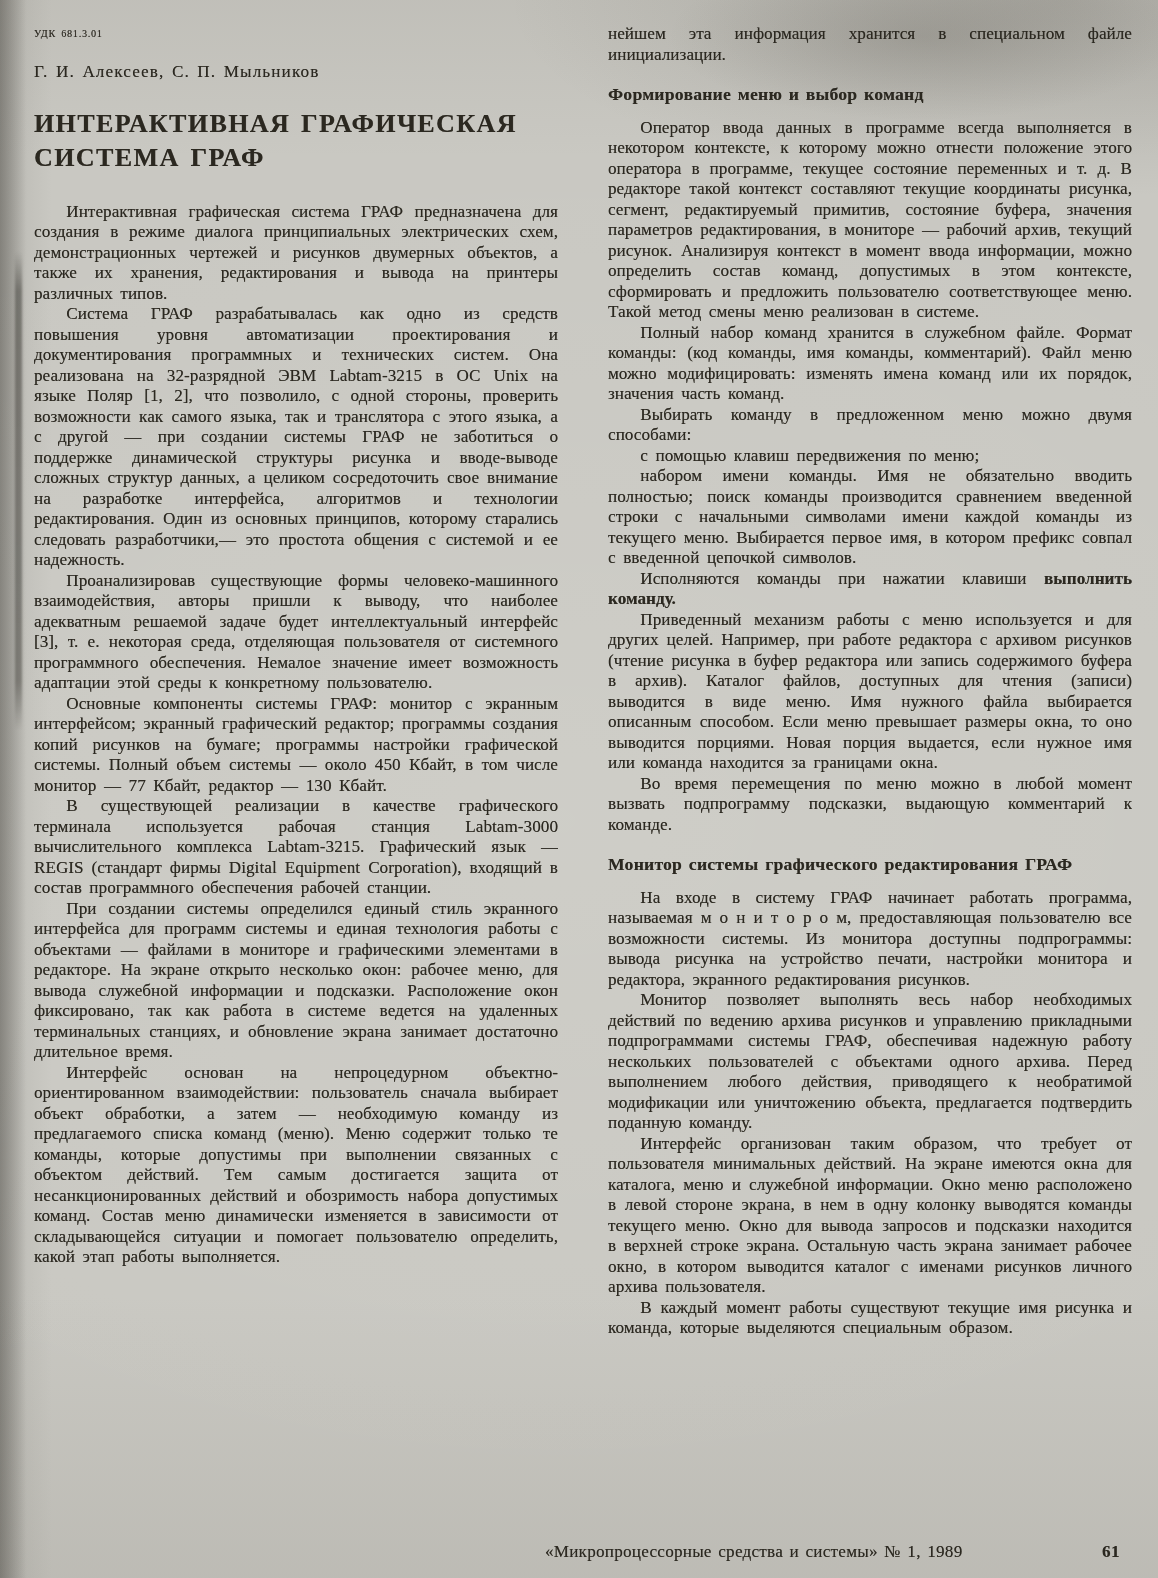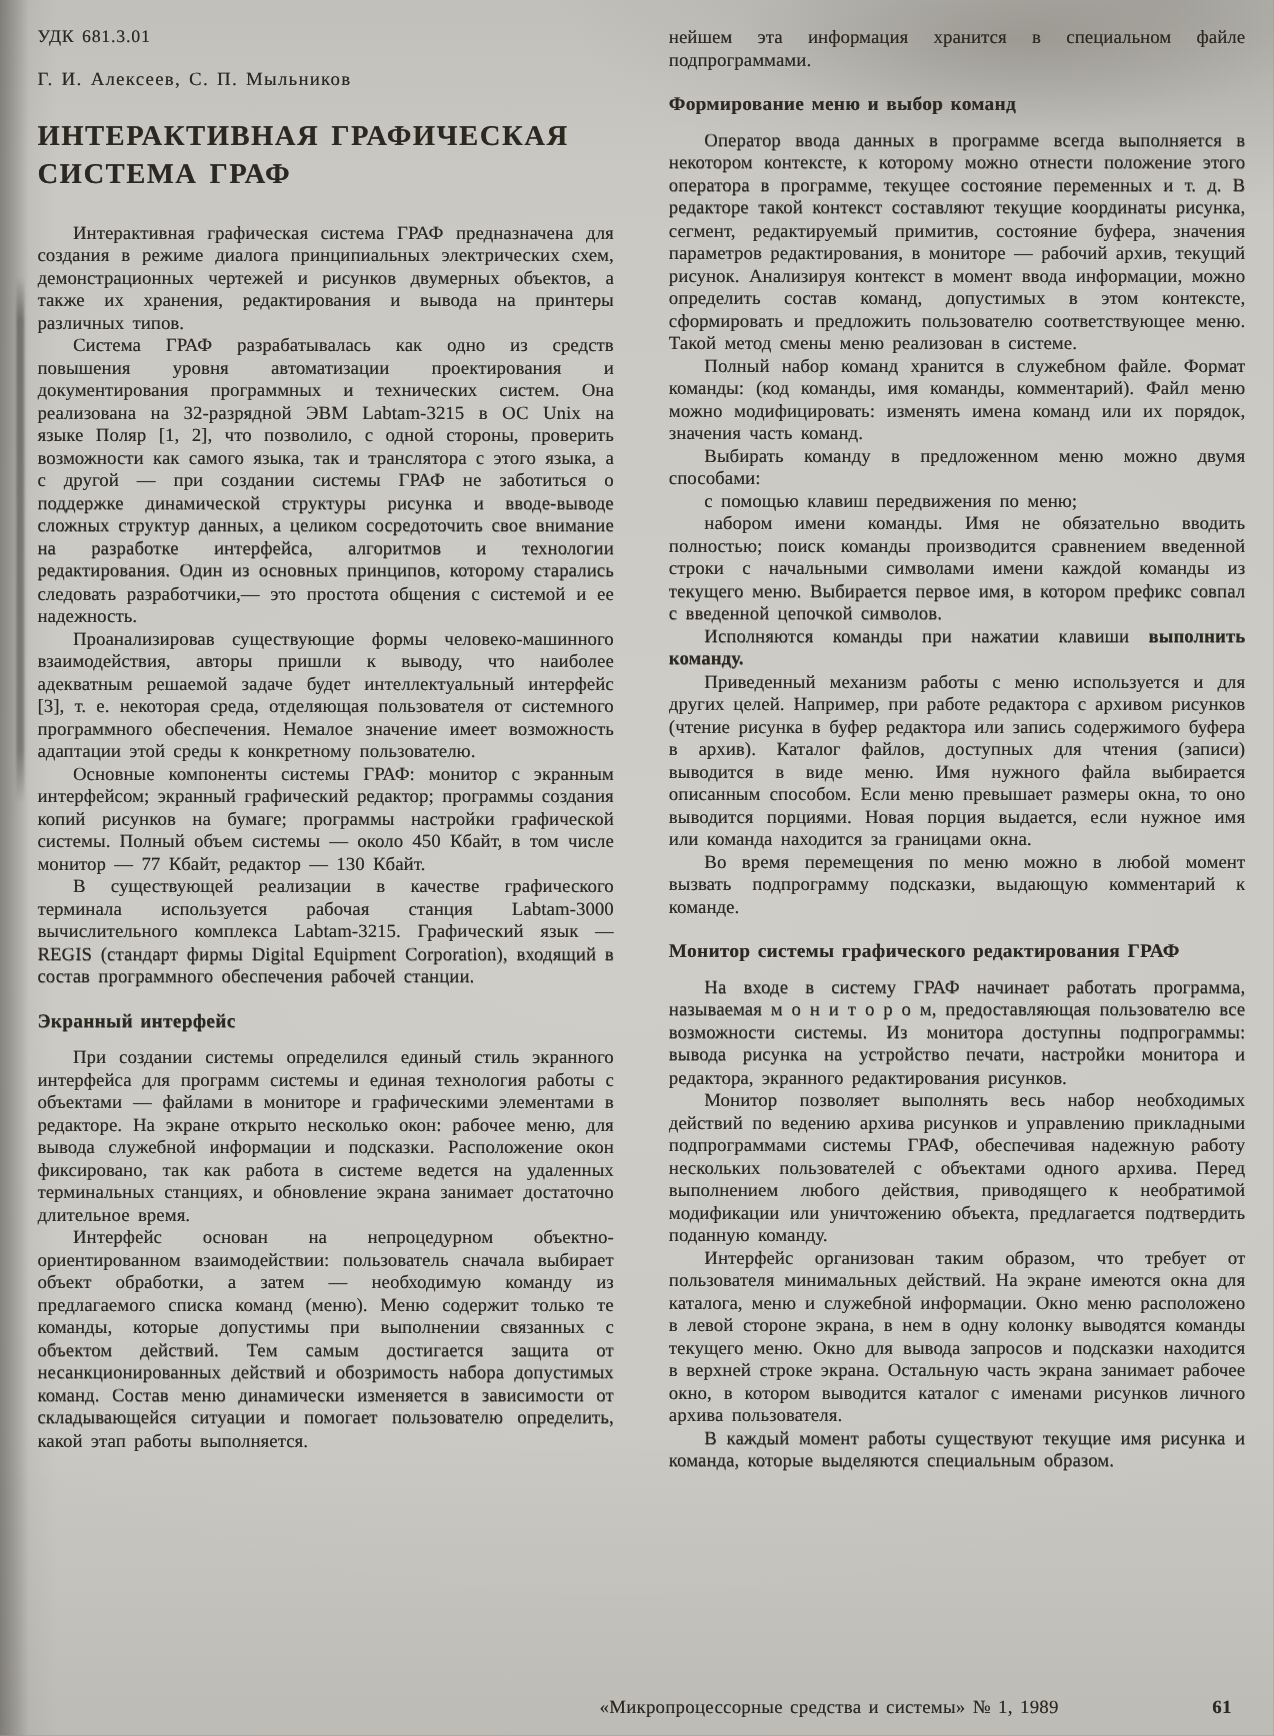--- a/index.html
+++ b/index.html
@@ -32,21 +32,21 @@
     width:524px;flex:0 0 524px;
     font-size:17px;line-height:20.5px;
     text-align:justify;
     word-spacing:3.2px;letter-spacing:.1px;
     hyphens:auto;
     text-shadow:.25px .25px .35px rgba(43,40,32,.55);
     height:1554px;overflow:hidden;
   }
   p{margin:0;text-indent:1.9em;}
   .noindent{text-indent:0;}
-  .udc{font-size:16px;letter-spacing:.8px;word-spacing:2px;}
+  .udc{font-size:10px;letter-spacing:.8px;word-spacing:2px;}
   .authors{font-size:17px;margin-top:17px;letter-spacing:1.2px;word-spacing:2px;}
   .title{
     font-size:26px;font-weight:bold;line-height:1.3;
     margin:25px 0 0 0;letter-spacing:1.4px;word-spacing:3px;
     text-align:left;text-indent:0;
   }
   .first-para{margin-top:27px;}
   .sec-heading{
     font-size:17.5px;font-weight:bold;
     margin:19px 0 13px 0;
@@ -76,28 +76,27 @@
       <div class="udc">УДК 681.3.01</div>
       <div class="authors">Г. И. Алексеев, С. П. Мыльников</div>
       <h1 class="title">ИНТЕРАКТИВНАЯ ГРАФИЧЕСКАЯ СИСТЕМА ГРАФ</h1>
 
       <p class="first-para">Интерактивная графическая система ГРАФ предназначена для создания в режиме диалога принципиальных электрических схем, демонстрационных чертежей и рисунков двумерных объектов, а также их хранения, редактирования и вывода на принтеры различных типов.</p>
       <p>Система ГРАФ разрабатывалась как одно из средств повышения уровня автоматизации проектирования и документирования программных и технических систем. Она реализована на 32-разрядной ЭВМ Labtam-3215 в ОС Unix на языке Поляр [1, 2], что позволило, с одной стороны, проверить возможности как самого языка, так и транслятора с этого языка, а с другой — при создании системы ГРАФ не заботиться о поддержке динамической структуры рисунка и вводе-выводе сложных структур данных, а целиком сосредоточить свое внимание на разработке интерфейса, алгоритмов и технологии редактирования. Один из основных принципов, которому старались следовать разработчики,— это простота общения с системой и ее надежность.</p>
       <p>Проанализировав существующие формы человеко-машинного взаимодействия, авторы пришли к выводу, что наиболее адекватным решаемой задаче будет интеллектуальный интерфейс [3], т. е. некоторая среда, отделяющая пользователя от системного программного обеспечения. Немалое значение имеет возможность адаптации этой среды к конкретному пользователю.</p>
       <p>Основные компоненты системы ГРАФ: монитор с экранным интерфейсом; экранный графический редактор; программы создания копий рисунков на бумаге; программы настройки графической системы. Полный объем системы — около 450 Кбайт, в том числе монитор — 77 Кбайт, редактор — 130 Кбайт.</p>
       <p>В существующей реализации в качестве графического терминала используется рабочая станция Labtam-3000 вычислительного комплекса Labtam-3215. Графический язык — REGIS (стандарт фирмы Digital Equipment Corporation), входящий в состав программного обеспечения рабочей станции.</p>
 
-      <h2 class="sec-heading">Экранный интерфейс</h2>
 
       <p>При создании системы определился единый стиль экранного интерфейса для программ системы и единая технология работы с объектами — файлами в мониторе и графическими элементами в редакторе. На экране открыто несколько окон: рабочее меню, для вывода служебной информации и подсказки. Расположение окон фиксировано, так как работа в системе ведется на удаленных терминальных станциях, и обновление экрана занимает достаточно длительное время.</p>
       <p>Интерфейс основан на непроцедурном объектно-ориентированном взаимодействии: пользователь сначала выбирает объект обработки, а затем — необходимую команду из предлагаемого списка команд (меню). Меню содержит только те команды, которые допустимы при выполнении связанных с объектом действий. Тем самым достигается защита от несанкционированных действий и обозримость набора допустимых команд. Состав меню динамически изменяется в зависимости от складывающейся ситуации и помогает пользователю определить, какой этап работы выполняется.</p>
     </div>
 
     <div class="col">
-      <p class="noindent">нейшем эта информация хранится в специальном файле подпрограммами.</p>
+      <p class="noindent">нейшем эта информация хранится в специальном файле инициализации.</p>
 
       <h2 class="sec-heading">Формирование меню и выбор команд</h2>
 
       <p>Оператор ввода данных в программе всегда выполняется в некотором контексте, к которому можно отнести положение этого оператора в программе, текущее состояние переменных и т. д. В редакторе такой контекст составляют текущие координаты рисунка, сегмент, редактируемый примитив, состояние буфера, значения параметров редактирования, в мониторе — рабочий архив, текущий рисунок. Анализируя контекст в момент ввода информации, можно определить состав команд, допустимых в этом контексте, сформировать и предложить пользователю соответствующее меню. Такой метод смены меню реализован в системе.</p>
       <p>Полный набор команд хранится в служебном файле. Формат команды: (код команды, имя команды, комментарий). Файл меню можно модифицировать: изменять имена команд или их порядок, значения часть команд.</p>
       <p>Выбирать команду в предложенном меню можно двумя способами:</p>
       <p>с помощью клавиш передвижения по меню;</p>
       <p>набором имени команды. Имя не обязательно вводить полностью; поиск команды производится сравнением введенной строки с начальными символами имени каждой команды из текущего меню. Выбирается первое имя, в котором префикс совпал с введенной цепочкой символов.</p>
 
       <p><span>Исполняются команды при нажатии клавиши </span><span class="bold-cmd">выполнить команду.</span></p>

